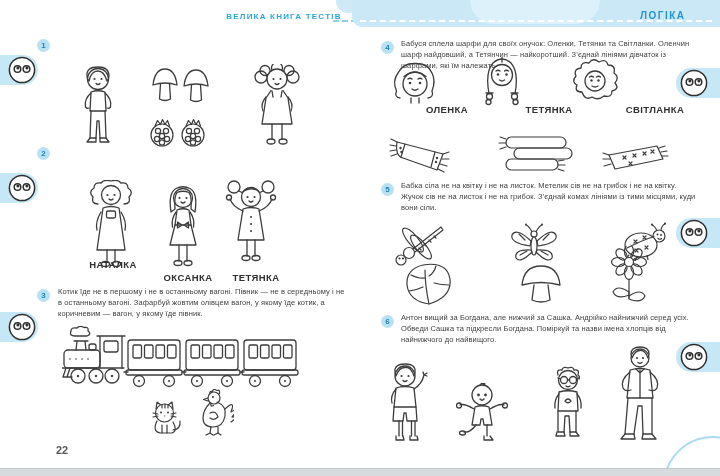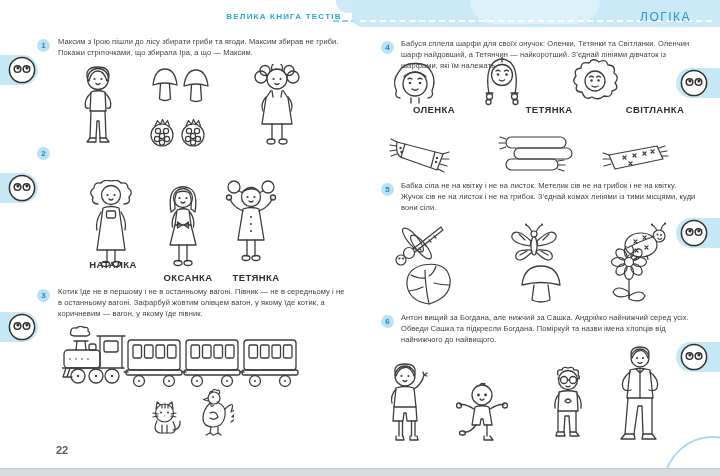--- a/index.html
+++ b/index.html
@@ -15,21 +15,21 @@
   .eye{position:absolute;width:28px;height:28px;}
   .pageno{position:absolute;font-size:11px;color:#57595b;font-weight:600;margin-left:30px;}
   .art{position:absolute;}
   .band{position:absolute;left:352px;top:0;width:368px;height:27px;background:#cbe8f6;border-radius:0 0 0 10px;}
   .band-cloud{position:absolute;left:118px;top:0;width:130px;height:24px;background:#dcf1fa;border-radius:0 0 40px 40px;}
   .band-dashes{position:absolute;left:8px;top:20px;width:352px;border-top:2.5px dashed #ffffff;}
   .left-dashes{position:absolute;left:333px;top:20px;width:24px;border-top:2px dashed #8fd0ec;}
   .gutter-cloud{position:absolute;left:336px;top:0;width:26px;height:13px;background:#cfeaf6;border-radius:0 0 12px 12px;}
   .book-title{position:absolute;left:214px;top:12px;width:140px;text-align:center;font-size:8px;font-weight:bold;
               color:#2ba6db;letter-spacing:1.2px;}
-  .section-title{position:absolute;left:640px;top:10px;font-size:12px;font-weight:normal;color:#2596cc;letter-spacing:1.5px;}
+  .section-title{position:absolute;left:640px;top:10px;font-size:10px;font-weight:bold;color:#2596cc;letter-spacing:1.5px;}
   .deco-circle{position:absolute;left:663px;top:436px;width:96px;height:96px;border:2px solid #a8daf1;border-radius:50%;}
   .bottom-strip{position:absolute;left:0;top:468px;width:720px;height:8px;background:#d7dbde;border-top:1px solid #c4c9cd;}
 </style>
 </head>
 <body>
 
 <div id="spread">
 
   <div class="book-title">ВЕЛИКА КНИГА ТЕСТІВ</div>
   <div class="left-dashes"></div>
@@ -84,21 +84,20 @@
   <div class="tab tab-right" style="top:342px"></div>
   <svg class="eye" style="left:680px;top:343px" viewBox="0 0 28 28" fill="none" stroke="#2f2f2f" stroke-width="1.5">
     <circle cx="14" cy="14" r="12.6" fill="#fff"></circle>
       <circle cx="9.5" cy="13" r="3.3"></circle>
       <circle cx="18.5" cy="13" r="3.3"></circle>
     <circle cx="9.9" cy="12" r="1.5" fill="#2f2f2f" stroke="none"></circle>
       <circle cx="18.9" cy="12" r="1.5" fill="#2f2f2f" stroke="none"></circle>
   </svg>
 
   <div class="badge" style="left:37px;top:39px">1</div>
-  <p class="task-text" style="left:58px;top:37px;width:284px">Максим з Ірою пішли до лісу збирати гриби та ягоди. Максим збирав не гриби. Покажи стрілочками, що збирала Іра, а що — Максим.</p>
 
   <svg class="art" style="left:76px;top:64px" width="45" height="82" viewBox="0 0 45 82" fill="none" stroke="#3c3c3c" stroke-width="1.3" stroke-linecap="round" stroke-linejoin="round">
     <circle cx="22" cy="15" r="10.5" fill="#fff"></circle>
     <path d="M11,12 Q10,3 22,3 Q33,3 33,12 Q33,15 31,17 Q28,7 22,7 Q15,7 13,17 Q11,15 11,12 Z"></path>
     <circle cx="18.5" cy="15" r="1.1" fill="#3c3c3c" stroke="none"></circle>
       <circle cx="25.5" cy="15" r="1.1" fill="#3c3c3c" stroke="none"></circle>
     <path d="M20,19.5 Q22,21.5 24,19.5"></path>
     <path d="M15,28 Q22,25.5 29,28 L30,47 L14,47 Z"></path>
     <path d="M15,29 Q8,35 9.5,43 Q11,45 13,44"></path>
       <path d="M29,29 Q36,35 34.5,43 Q33,45 31,44"></path>
@@ -325,21 +324,21 @@
       <circle cx="34.5" cy="48" r="2.5"></circle>
   </svg>
   <svg class="art" style="left:570px;top:58px" width="52" height="48" viewBox="0 0 52 48" fill="none" stroke="#3c3c3c" stroke-width="1.3" stroke-linecap="round" stroke-linejoin="round">
     <path d="M12,34 Q4,34 7,27 Q1,24 6,18 Q3,11 11,10 Q11,3 19,5 Q23,-1 29,4 Q36,0 38,7 Q46,7 44,15 Q50,19 45,25 Q50,31 42,33 Q42,40 34,38 Q28,43 22,39 Q15,43 12,34 Z"></path>
     <circle cx="25" cy="23" r="10" fill="#fff"></circle>
     <circle cx="21.5" cy="22.5" r="1.2" fill="#3c3c3c" stroke="none"></circle>
       <circle cx="28.5" cy="22.5" r="1.2" fill="#3c3c3c" stroke="none"></circle>
     <path d="M19.5,19 Q21.5,17.5 23.5,19 M26.5,19 Q28.5,17.5 30.5,19"></path>
     <path d="M22,28 Q25,30 28,28"></path>
   </svg>
-  <div class="name-label" style="left:406px;top:104px;width:56px">ОЛЕНКА</div>
+  <div class="name-label" style="left:419px;top:104px;width:56px">ОЛЕНКА</div>
   <div class="name-label" style="left:519px;top:104px;width:60px">ТЕТЯНКА</div>
   <div class="name-label" style="left:618px;top:104px;width:74px">СВІТЛАНКА</div>
 
   <svg class="art" style="left:387px;top:132px" width="72" height="46" viewBox="0 0 72 46" fill="none" stroke="#3c3c3c" stroke-width="1.2" stroke-linecap="round" stroke-linejoin="round">
     <path d="M10,10 L56,22 L50,38 L16,26 Q8,24 10,10 Z"></path>
     <path d="M18,12 L14,25 M48,20 L44,35"></path>
     <path d="M10,10 L4,7 M9,14 L3,13 M9,18 L3,19 M10,22 L4,24"></path>
     <path d="M56,22 L62,20 M55,27 L62,27 M53,32 L60,34 M51,37 L57,40"></path>
     <circle cx="13.5" cy="16" r="1.2" fill="#3c3c3c" stroke="none"></circle>
       <circle cx="14.5" cy="20" r="1.2" fill="#3c3c3c" stroke="none"></circle>

